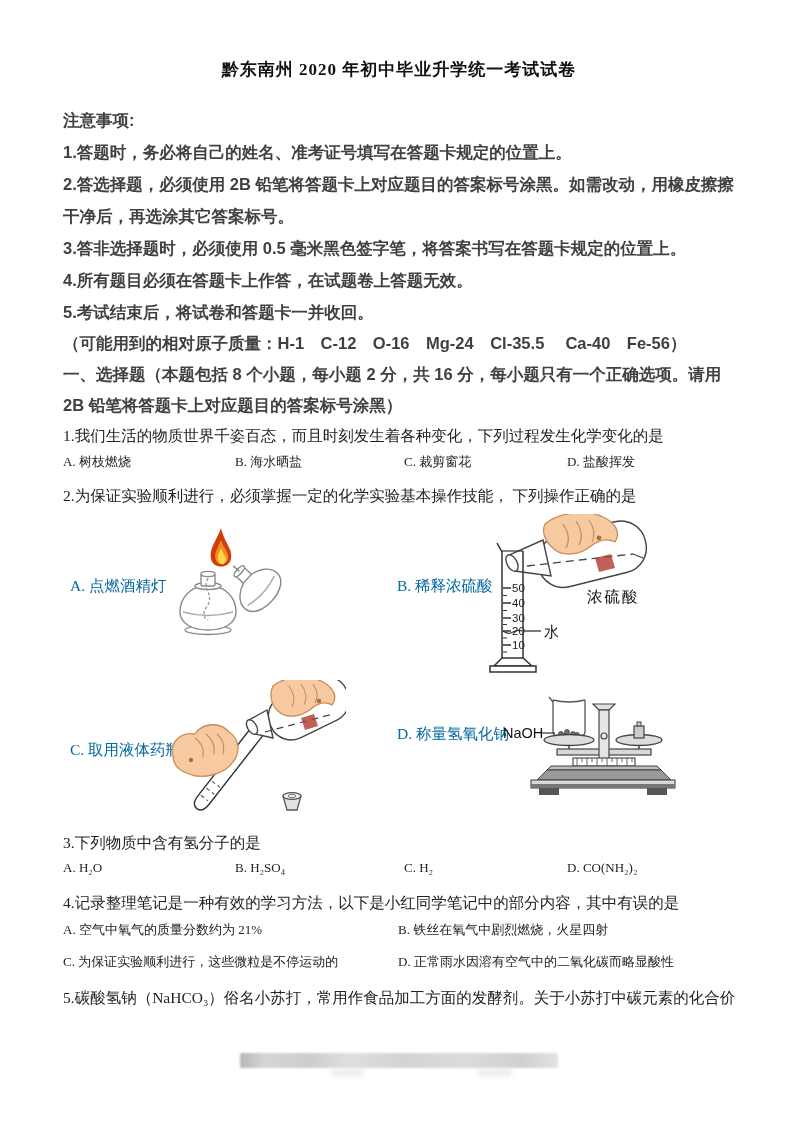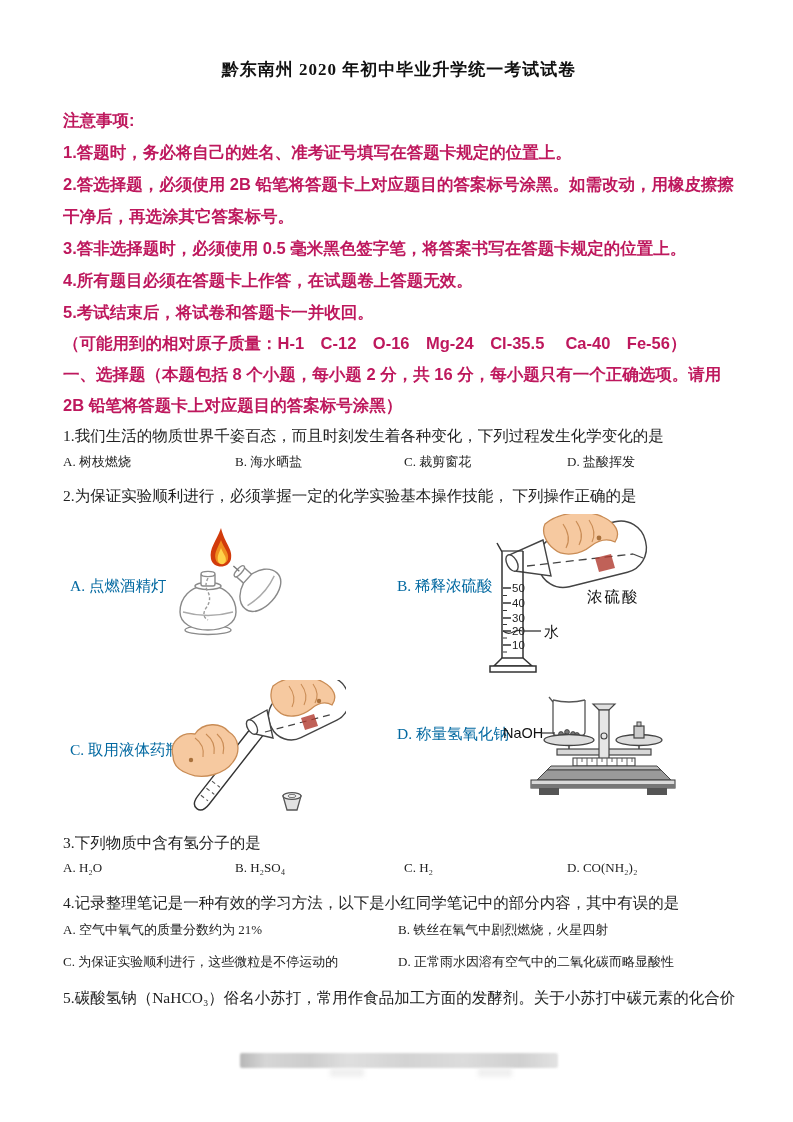--- a/index.html
+++ b/index.html
@@ -2,21 +2,21 @@
 <html><head>
 <meta charset="utf-8">
 <style>
   html,body{margin:0;padding:0;background:#ffffff;}
   .page{position:relative;width:793px;height:1122px;background:#fff;overflow:hidden;
         font-family:"Liberation Serif","DejaVu Serif",serif;color:#222;}
   .abs{position:absolute;left:63px;width:672px;margin:0;}
   .title{top:58px;text-align:center;font-size:17px;font-weight:bold;color:#111;
          font-family:"Liberation Serif","DejaVu Serif",serif;letter-spacing:1px;}
   .bold{font-family:"Liberation Sans","DejaVu Sans",sans-serif;font-weight:bold;
-        font-size:16.5px;color:#be185d;line-height:32px;}
+        font-size:16.5px;color:#404040;line-height:32px;}
   .q{font-size:15.5px;color:#222;line-height:23px;}
   .opt-row{display:flex;font-size:13px;color:#222;}
   .opt-row .c1{width:172px;}
   .opt-row .c2{width:169px;}
   .opt-row .c3{width:163px;}
   .opt-row .c4{flex:1;}
   .opt-row2 .c1w{width:335px;}
   .opt-row2 .c2w{flex:1;}
   .figures{position:absolute;left:63px;top:514px;width:672px;height:318px;}
   .fig-label{position:absolute;font-size:15.5px;color:#0369a1;white-space:nowrap;}

